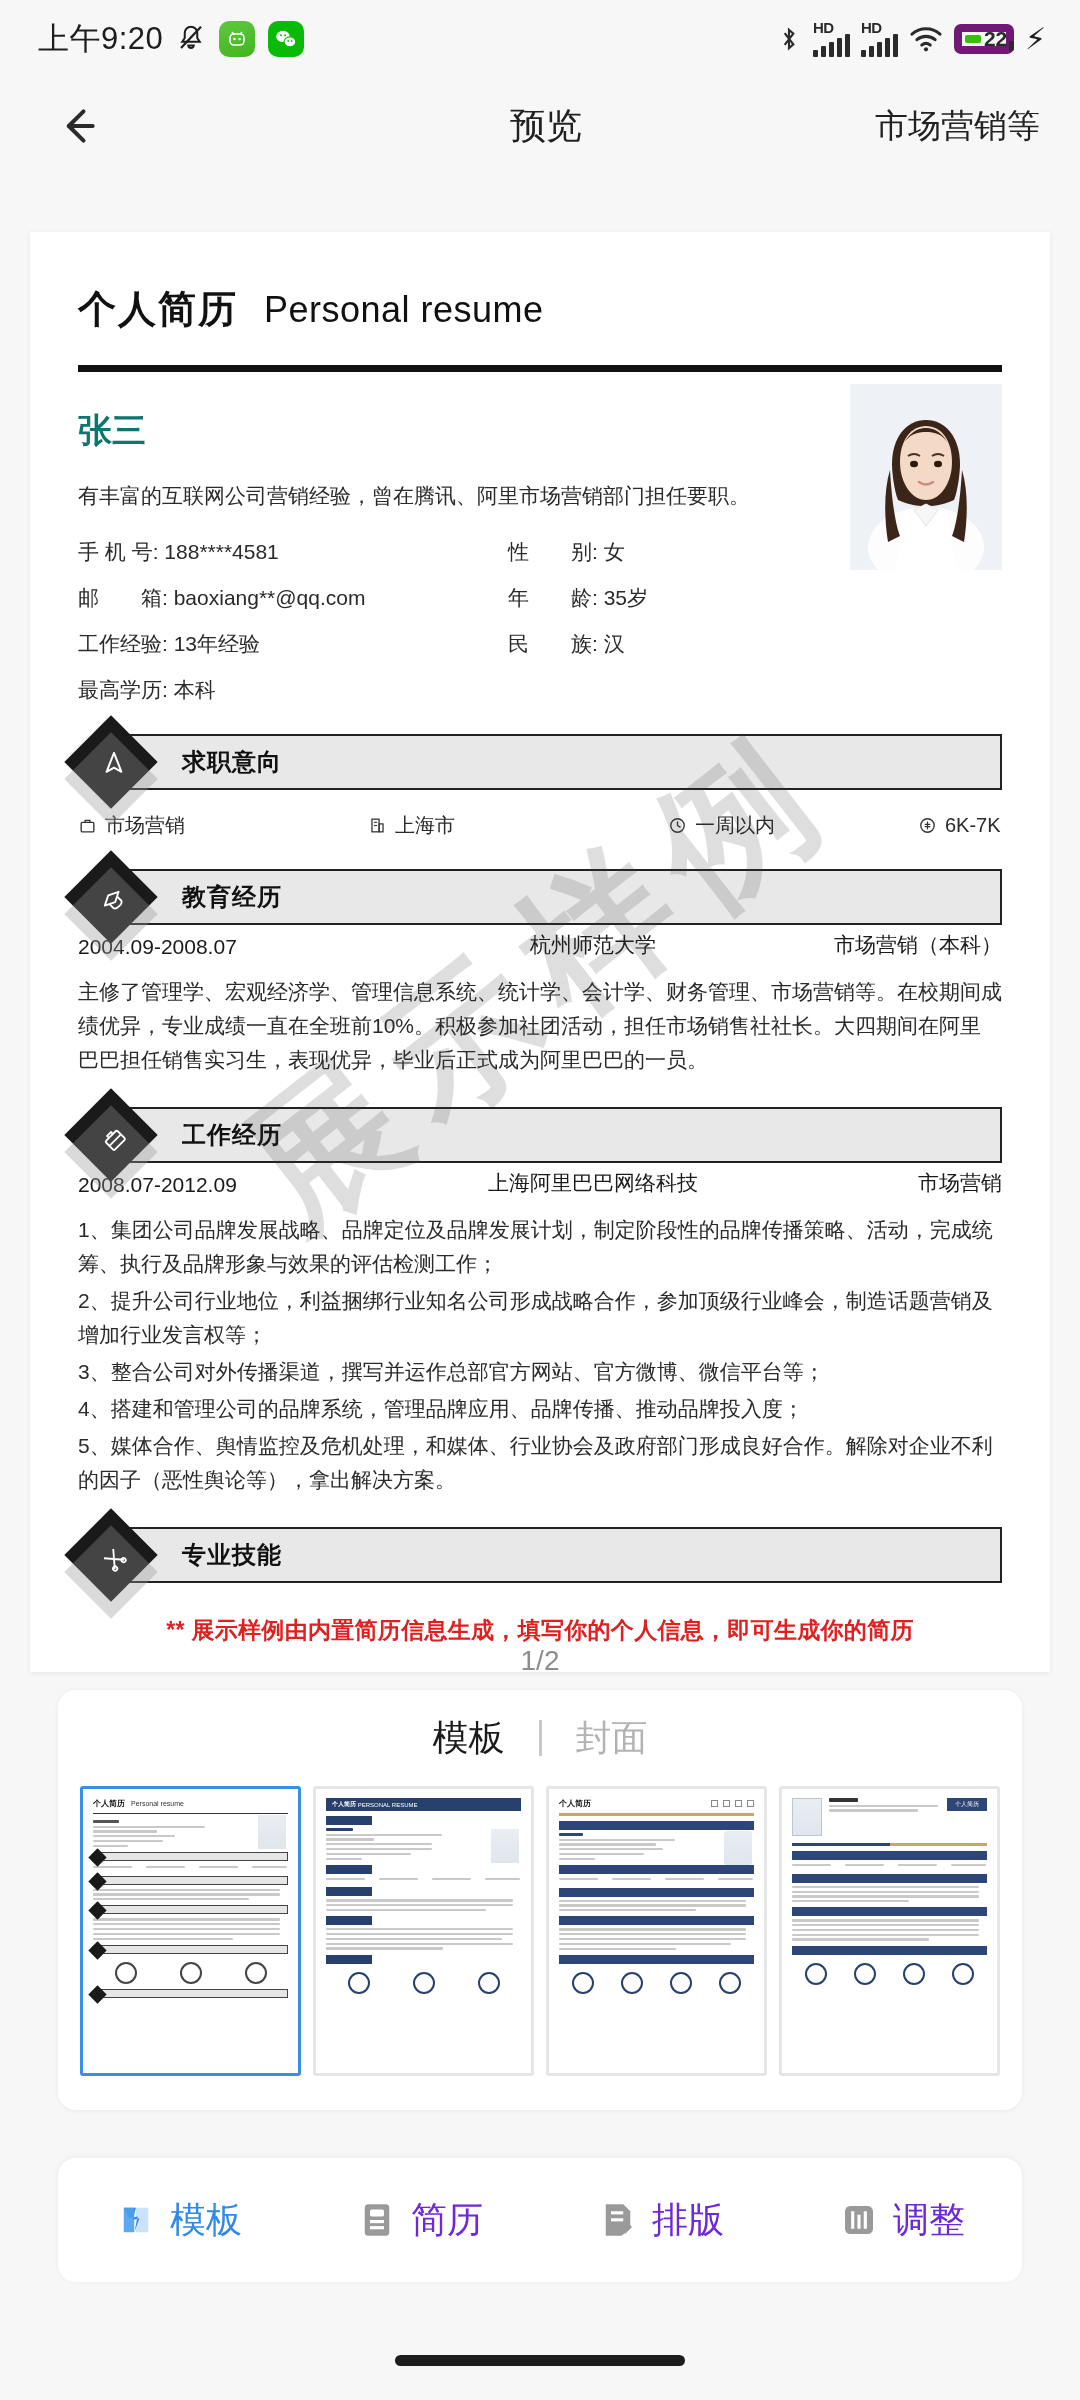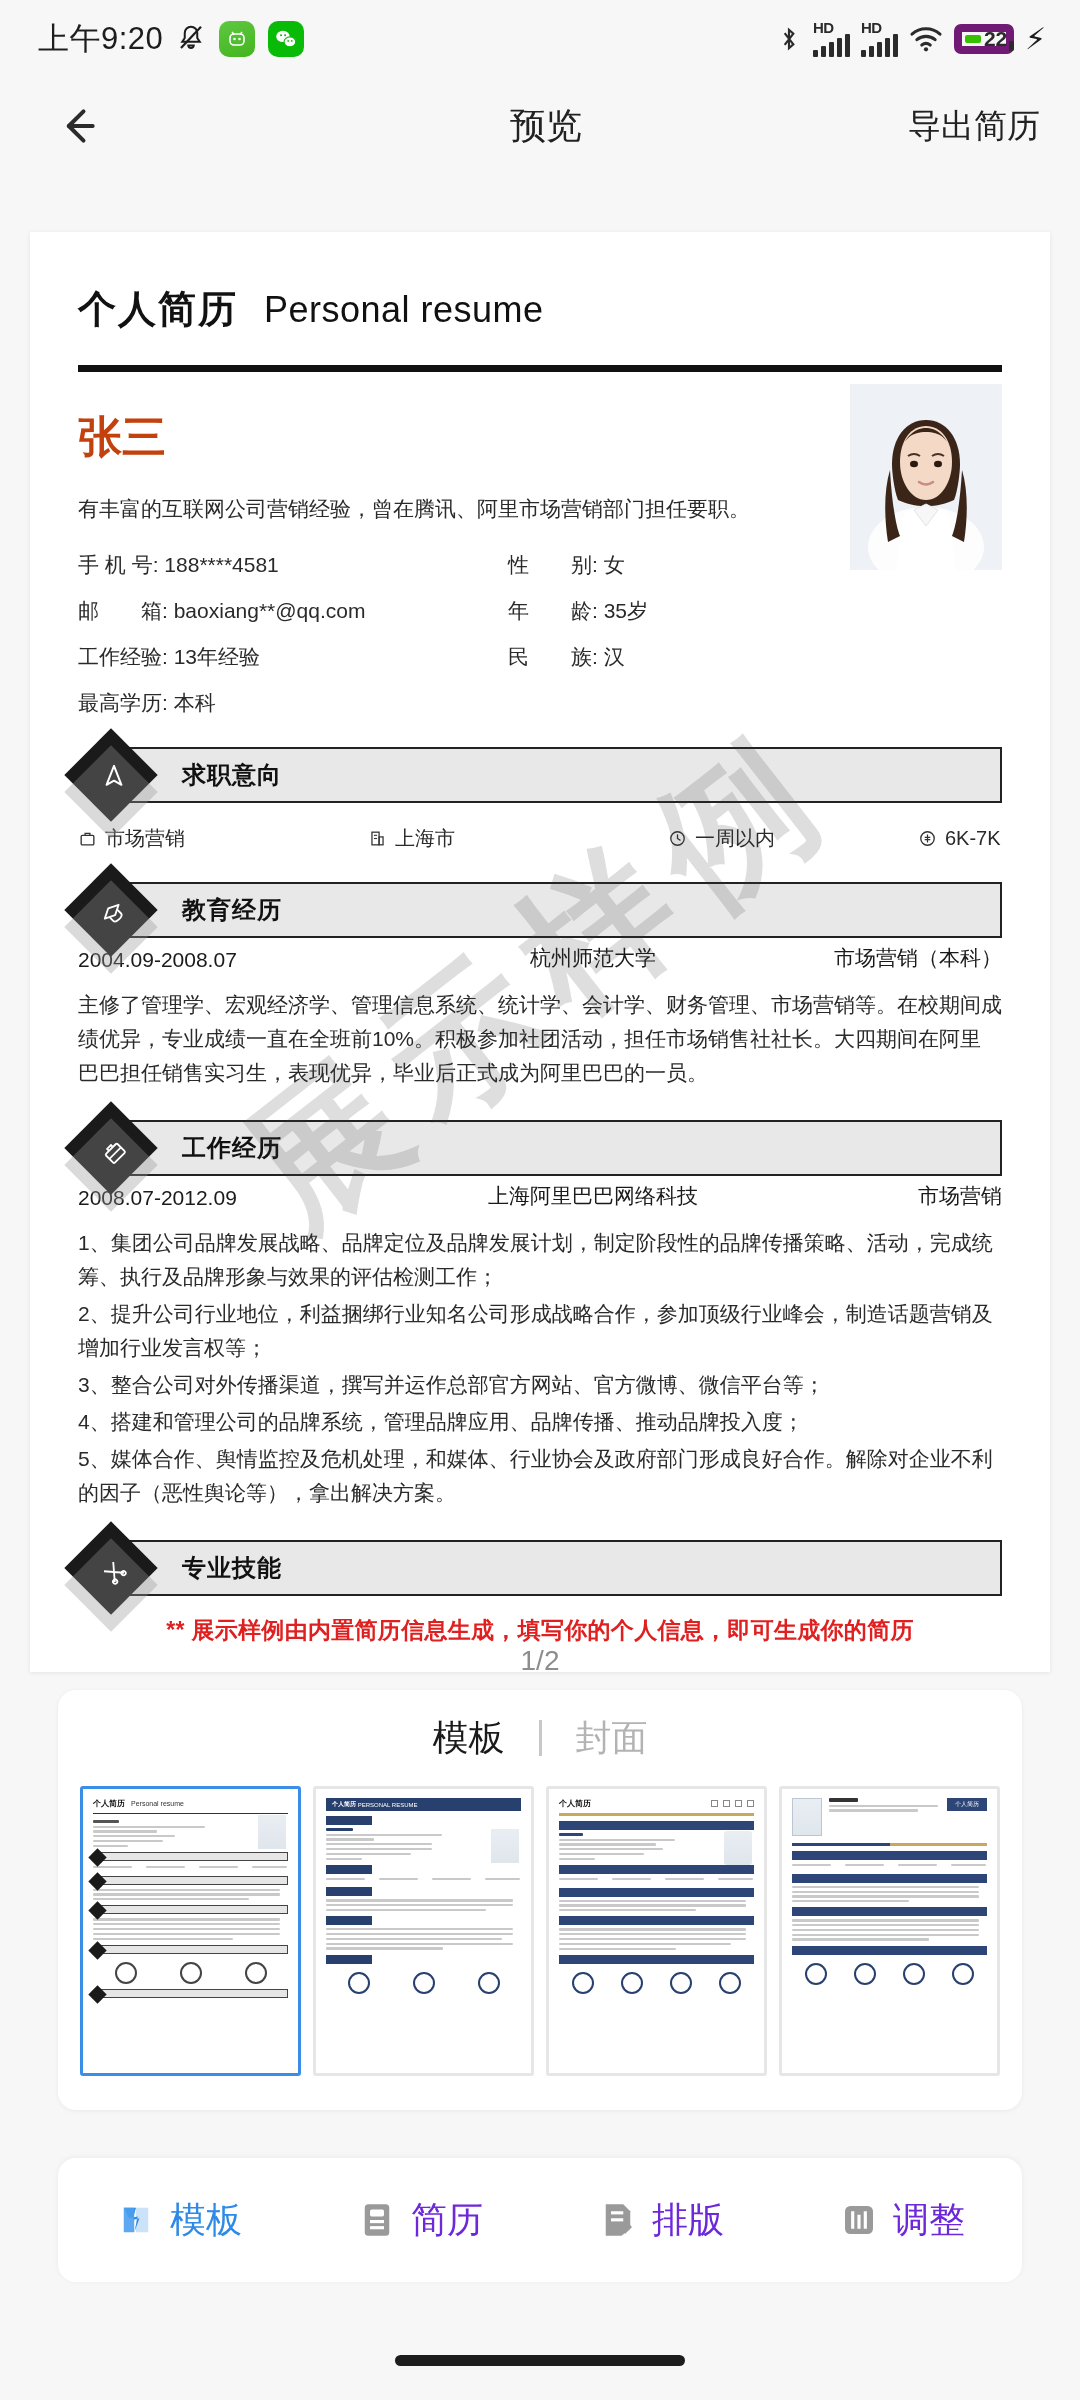--- a/index.html
+++ b/index.html
@@ -68,21 +68,21 @@
     font-size: 150px; font-weight: 700; color: rgba(60,60,60,.17);
     letter-spacing: 22px; white-space: nowrap; pointer-events: none; z-index: 5;
     font-family: "DejaVu Sans", sans-serif;
   }
 
   .r-head { padding-top: 52px; display: flex; align-items: baseline; gap: 26px; }
   .r-head-cn { font-size: 38px; font-weight: 700; color: #111; letter-spacing: 2px; }
   .r-head-en { font-size: 36px; color: #111; letter-spacing: .5px; }
   .r-rule { margin-top: 30px; height: 7px; background: #111; }
 
-  .r-name { margin-top: 36px; font-size: 44px; font-weight: 700; color: #c2410c; }
+  .r-name { margin-top: 36px; font-size: 34px; font-weight: 700; color: #0f766e; }
   .r-summary { margin-top: 26px; font-size: 21px; color: #2a2a2a; line-height: 1.5; }
 
   .r-grid { margin-top: 26px; display: grid; grid-template-columns: 430px 1fr; row-gap: 18px; }
   .r-field { font-size: 21px; color: #2a2a2a; white-space: nowrap; }
 
   .photo {
     position: absolute; right: 48px; top: 152px; width: 152px; height: 186px;
     background: linear-gradient(#eef2f6,#e3e9ef); overflow: hidden; z-index: 6;
   }
 
@@ -254,21 +254,21 @@
 </div>
 
 <div class="appbar">
   <div class="back-arrow">
     <svg viewBox="0 0 24 24" width="44" height="44">
         <path d="M15 4L7 12l8 8" fill="none" stroke="#2b2b2b" stroke-width="2.2" stroke-linecap="round" stroke-linejoin="round"></path>
         <line x1="7" y1="12" x2="20" y2="12" stroke="#2b2b2b" stroke-width="2.2" stroke-linecap="round"></line>
       </svg>
   </div>
   <div class="appbar-title">预览</div>
-  <div class="appbar-action">导出简历</div>
+  <div class="appbar-action">市场营销等</div>
 </div>
 
 <div class="resume-wrap">
   <div class="resume-inner">
 
     <div class="watermark">展示样例</div>
 
     <div class="r-head">
       <span class="r-head-cn">个人简历</span>
       <span class="r-head-en">Personal resume</span>

